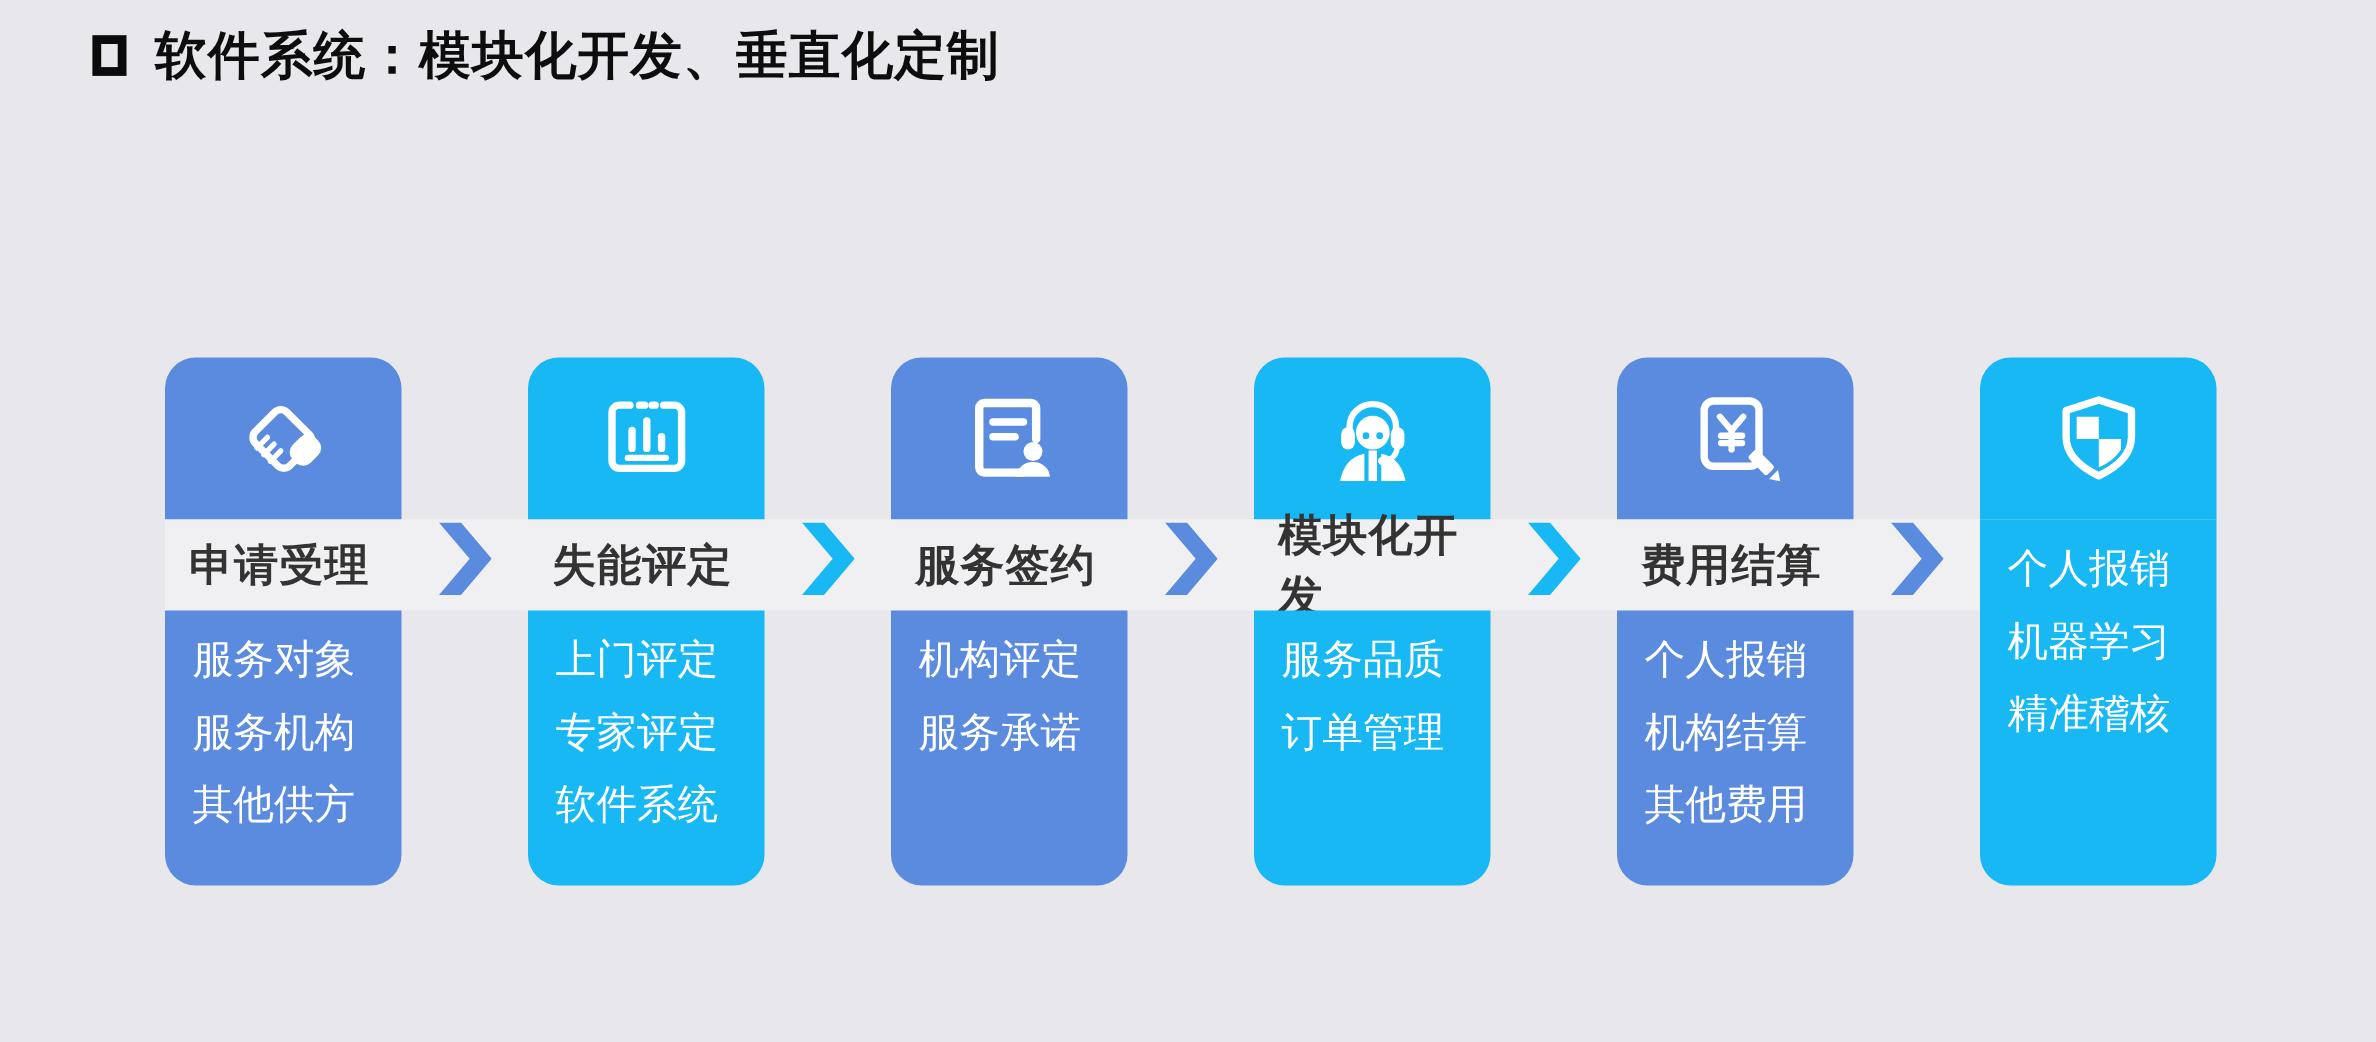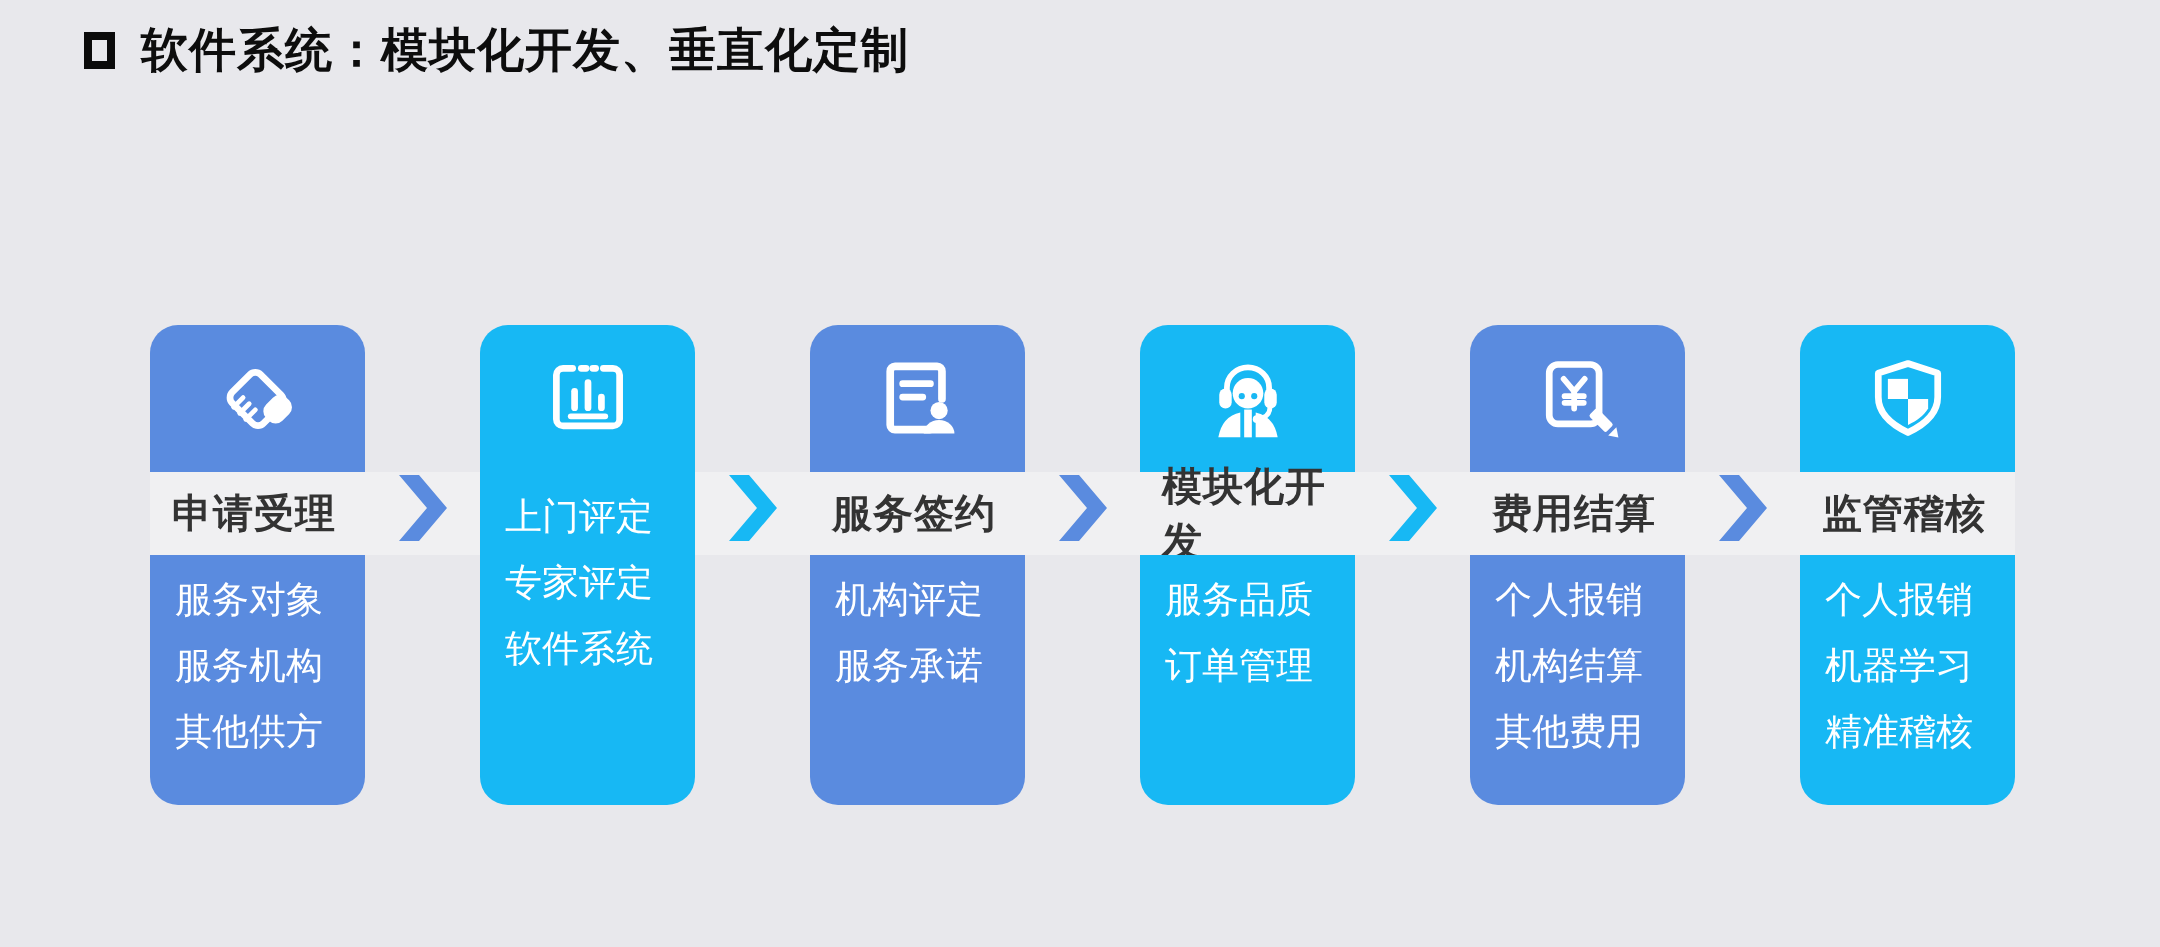--- a/index.html
+++ b/index.html
@@ -123,20 +123,21 @@
         <svg viewBox="0 0 96 96">
           <path class="icon-stroke" d="M32 16 H22 a7 7 0 0 0 -7 7 V69 a7 7 0 0 0 7 7 H74 a7 7 0 0 0 7 -7 V23 a7 7 0 0 0 -7 -7 H64" stroke-width="7"></path>
           <line class="icon-stroke" x1="41" y1="16" x2="46" y2="16" stroke-width="7"></line>
           <line class="icon-stroke" x1="53" y1="16" x2="56" y2="16" stroke-width="7"></line>
           <line class="icon-stroke" x1="34" y1="40" x2="34" y2="57" stroke-width="7"></line>
           <line class="icon-stroke" x1="48" y1="31" x2="48" y2="57" stroke-width="7"></line>
           <line class="icon-stroke" x1="62" y1="46" x2="62" y2="57" stroke-width="7"></line>
           <line class="icon-stroke" x1="30" y1="66" x2="66" y2="66" stroke-width="6"></line>
         </svg>
       </div>
+      <div class="card-title">失能评定</div>
       <div class="card-items">
         <div class="card-item">上门评定</div>
         <div class="card-item">专家评定</div>
         <div class="card-item">软件系统</div>
       </div>
     </div>
 
     <div class="arrow-cell" style="color: rgb(23, 184, 244);">
       <svg viewBox="0 0 48 66">
         <polygon points="0,0 20,0 48,33 20,66 0,66 28,33" fill="currentColor"></polygon>
@@ -224,21 +225,20 @@
     </div>
 
     <div class="card" style="--card-color: #17B8F4;">
       <div class="card-top">
         <svg viewBox="0 0 96 96">
           <path class="icon-stroke" d="M48 11 L79 21 V46 C79 63 65 75 48 83 C31 75 17 63 17 46 V21 Z" stroke-width="7"></path>
           <path d="M48 27 L27 27 L27 48 L48 48 Z" fill="#ffffff"></path>
           <path d="M48 48 H69 V58 C64 66 57 71 48 75 Z" fill="#ffffff"></path>
         </svg>
       </div>
-      <div class="card-title">监管稽核</div>
       <div class="card-items">
         <div class="card-item">个人报销</div>
         <div class="card-item">机器学习</div>
         <div class="card-item">精准稽核</div>
       </div>
     </div>
 
   </div>
 </div>
 

